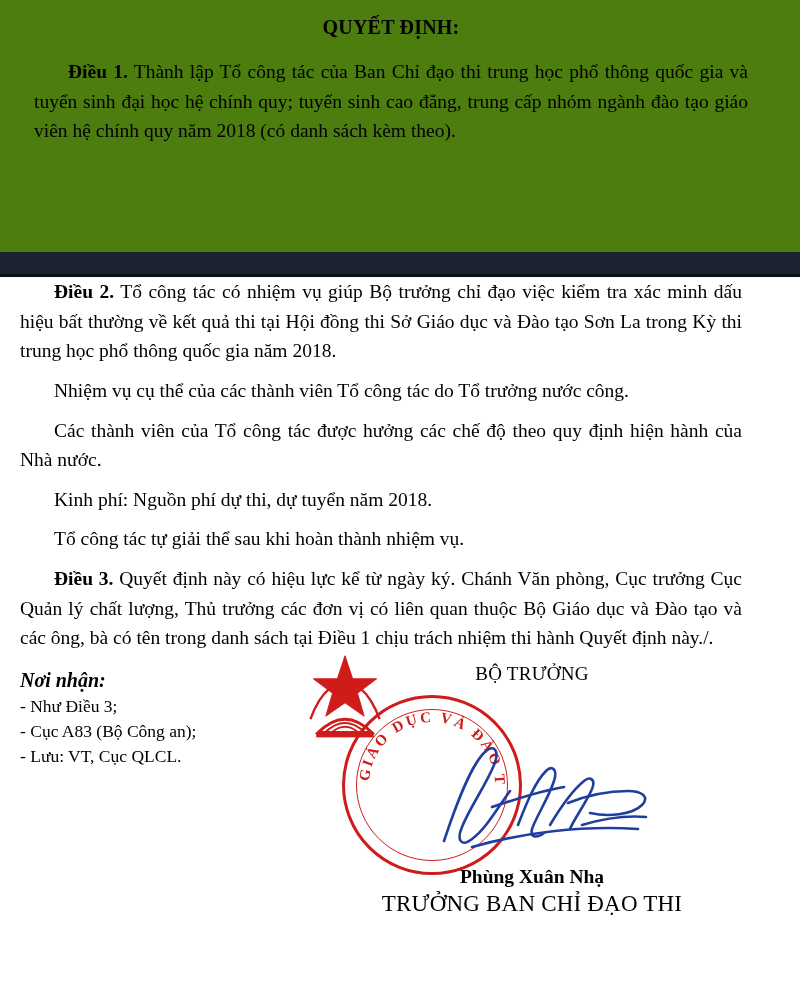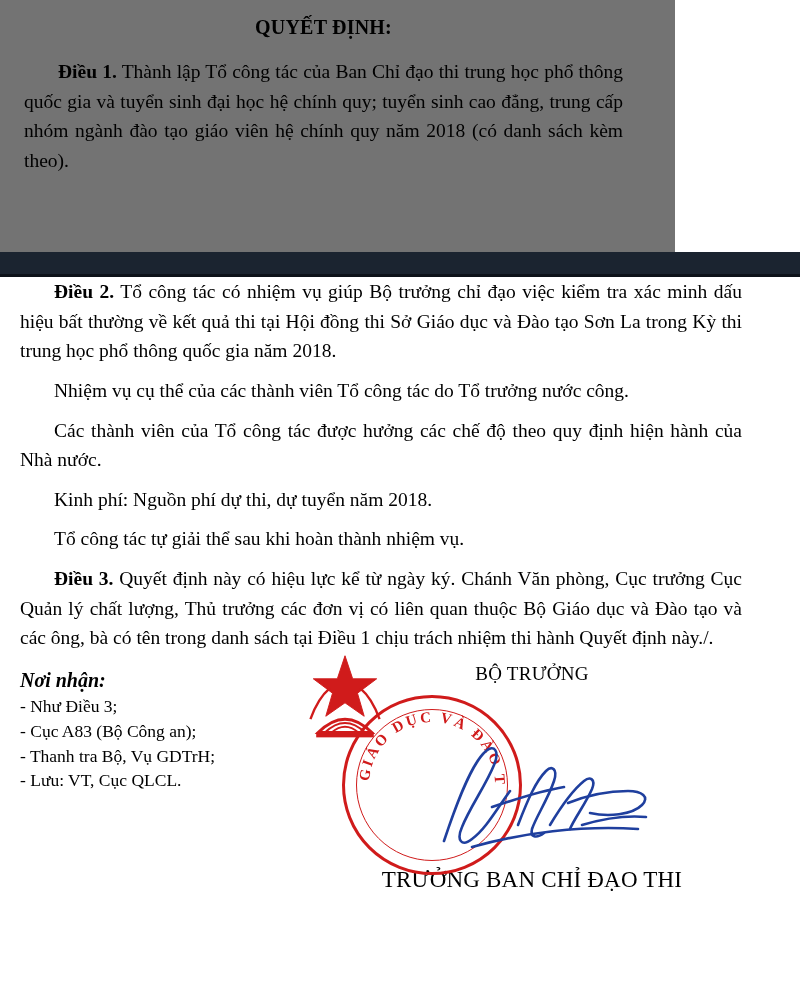--- a/index.html
+++ b/index.html
@@ -19,24 +19,24 @@
   .page {
     position: absolute;
     inset: 0;
   }
 
   
   .frag-top {
     position: absolute;
     top: 0;
     left: 0;
-    width: 675px;
+    width: 800px;
     height: 252px;
-    background: #737373;
-    padding: 0 52px 0 24px;
+    background: #4d7c0f;
+    padding: 0 52px 0 34px;
     box-sizing: border-box;
   }
 
   .doc-heading {
     text-align: center;
     font-weight: bold;
     font-size: 20px;
     letter-spacing: 0.2px;
     margin: 8px 0 0 0;
     padding-top: 8px;
@@ -227,21 +227,20 @@
 
     <p class="para indent"><span class="art">Điều 3.</span><span> Quyết định này có hiệu lực kể từ ngày ký. Chánh Văn phòng, Cục trưởng Cục Quản lý chất lượng, Thủ trưởng các đơn vị có liên quan thuộc Bộ Giáo dục và Đào tạo và các ông, bà có tên trong danh sách tại Điều 1 chịu trách nhiệm thi hành Quyết định này./.</span></p>
 
     <div class="sign-block">
 
       <div class="recipients">
         <div class="recipients-title">Nơi nhận:</div>
         <ul>
           <li>- Như Điều 3;</li>
           <li>- Cục A83 (Bộ Công an);</li>
-          <li>- Thanh tra Bộ, Vụ GDTrH;</li>
           <li>- Lưu: VT, Cục QLCL.</li>
         </ul>
       </div>
 
       <div class="signature-area">
         <div class="signer-role">BỘ TRƯỞNG</div>
 
         <div class="stamp-wrap">
 
           <div class="stamp">
@@ -272,20 +271,21 @@
               <path d="M60,78 C84,70 108,62 132,58"></path>
               <path d="M86,96 C96,70 104,52 114,42 C120,36 126,40 122,52 C116,70 104,88 100,100 C98,108 104,110 112,104"></path>
               <path d="M118,96 C130,76 142,60 152,52 C158,47 164,50 160,60 C154,74 142,90 138,100"></path>
               <path d="M136,74 C156,66 176,62 196,62 C210,62 218,68 210,76 C200,86 176,88 158,84"></path>
               <path d="M150,96 C170,90 192,86 214,88"></path>
               <path d="M40,118 C90,104 150,96 206,100"></path>
             </g>
           </svg>
         </div>
 
+        <div class="signer-name">Phùng Xuân Nhạ</div>
         <div class="signer-titles">
           <div>TRƯỞNG BAN CHỈ ĐẠO THI</div>
         </div>
       </div>
 
     </div>
   </div>
 </div>
 
 </body></html>

